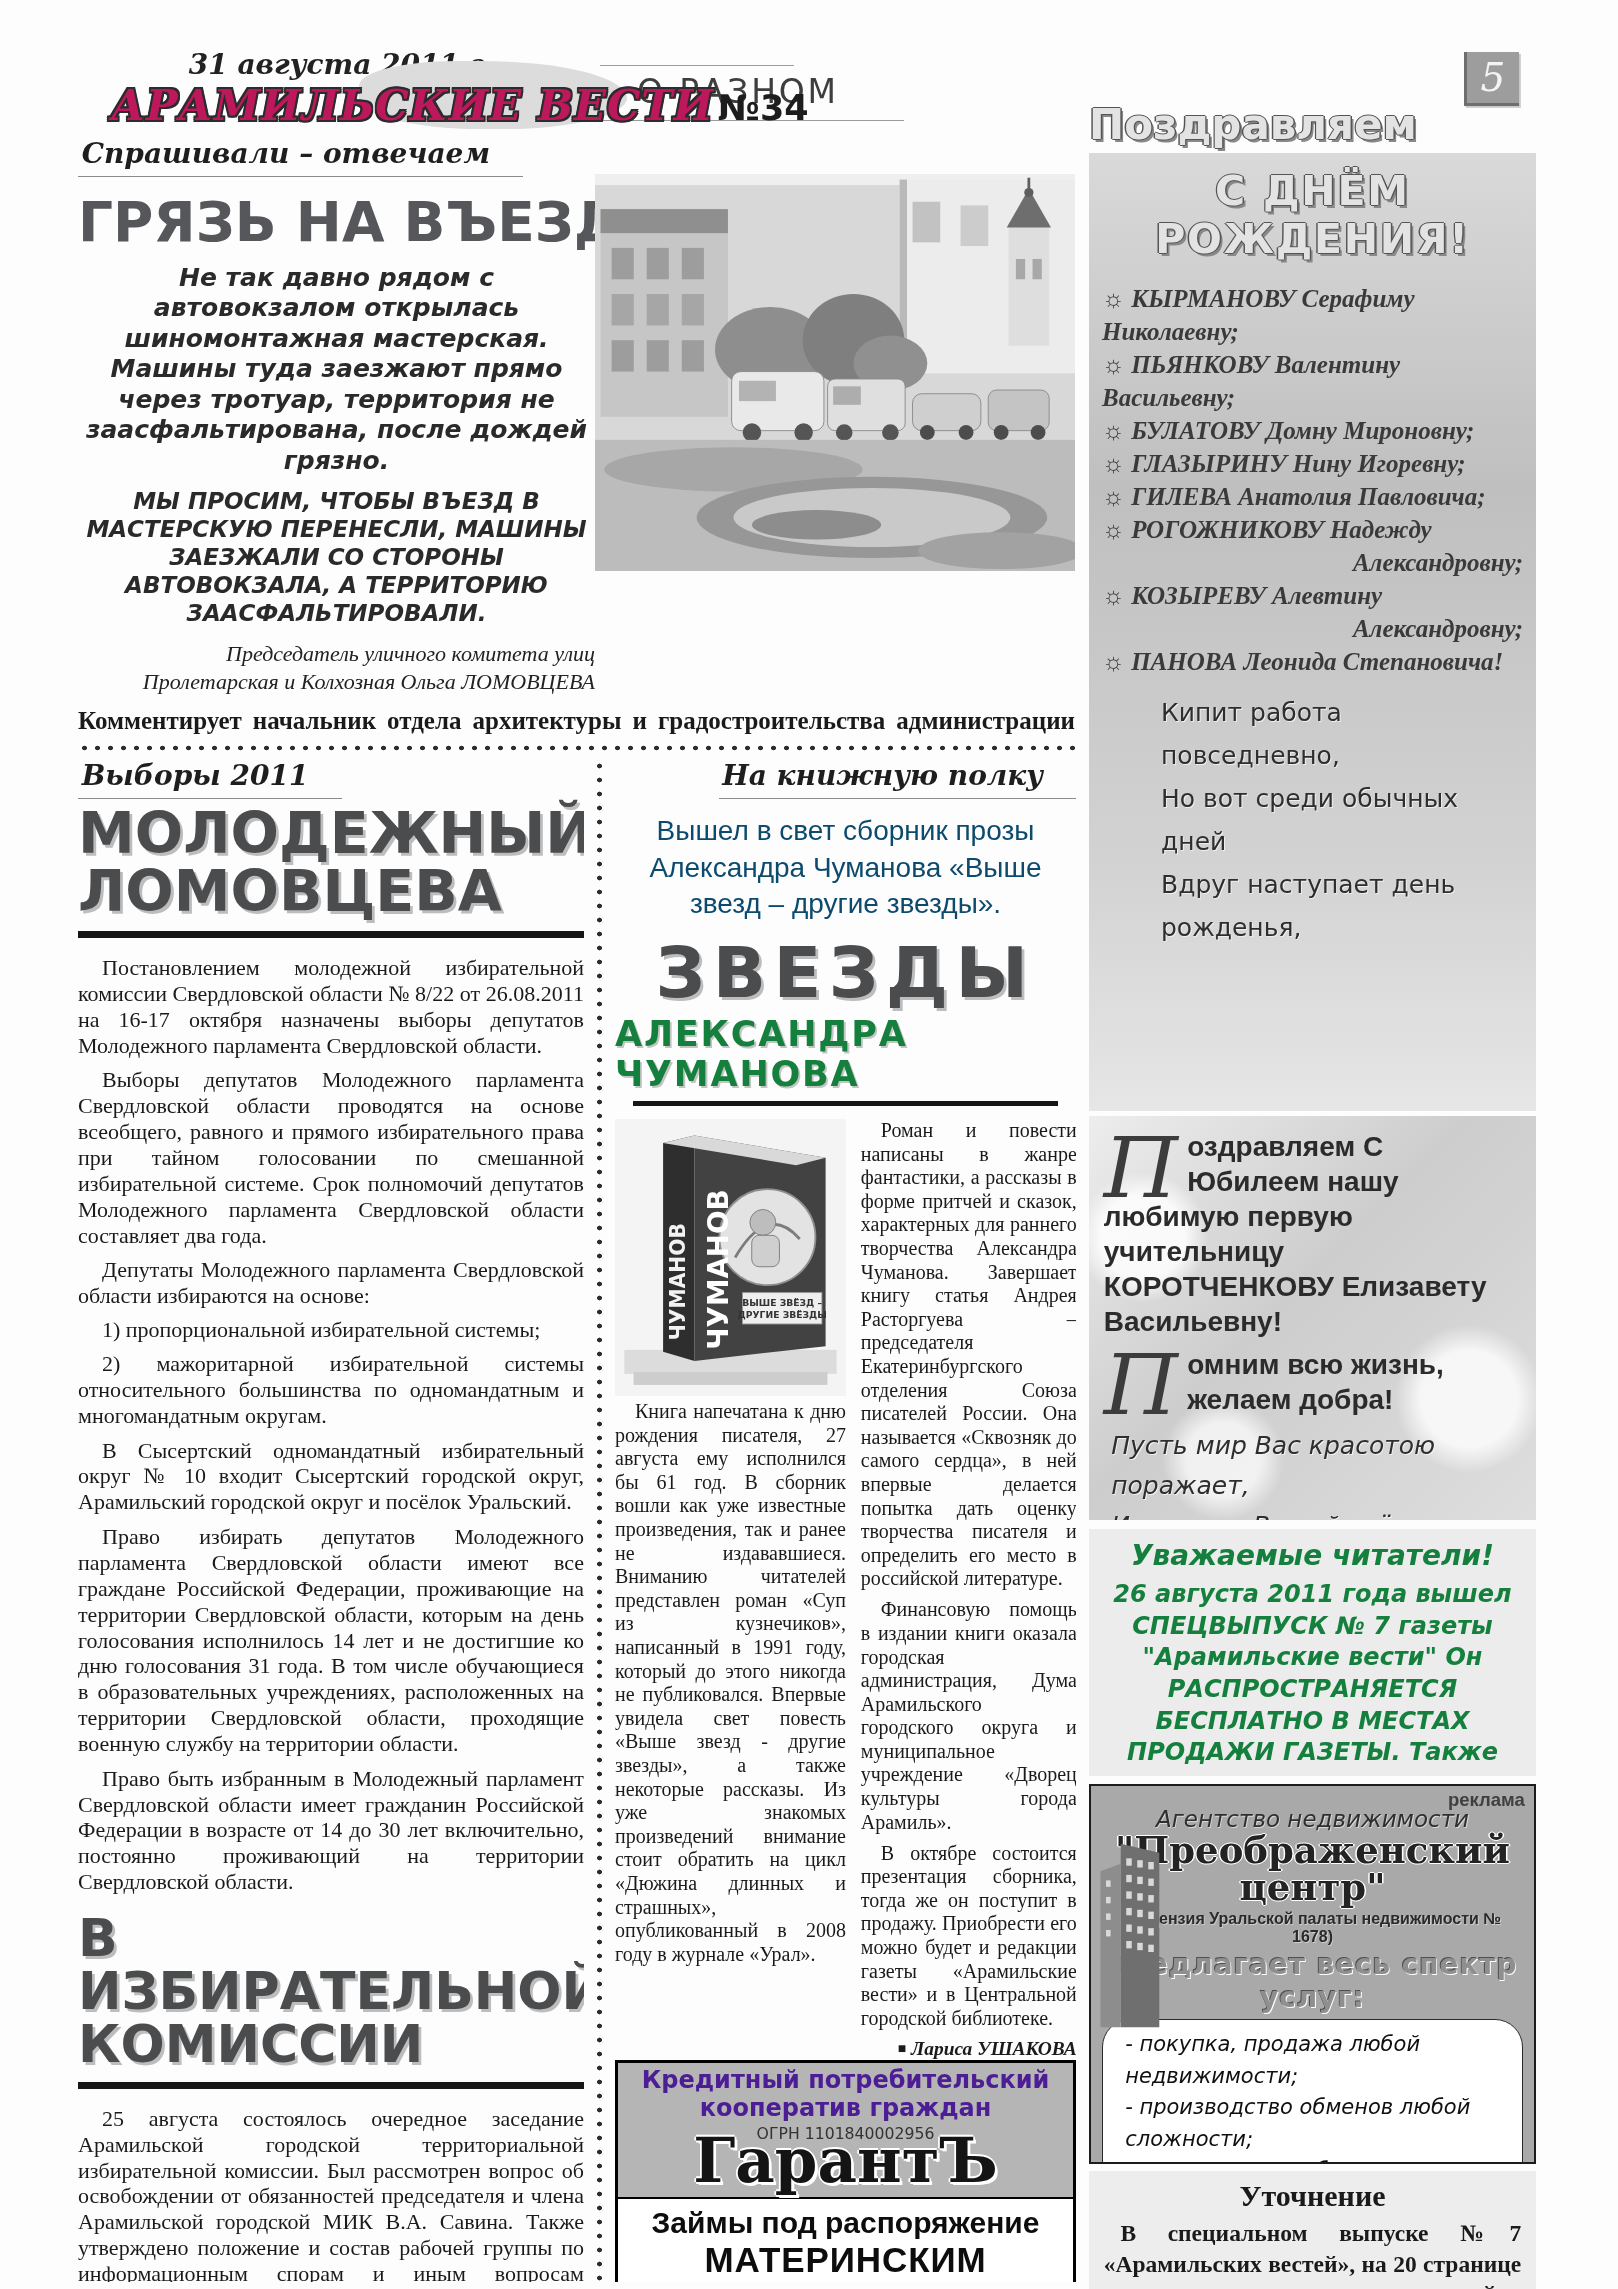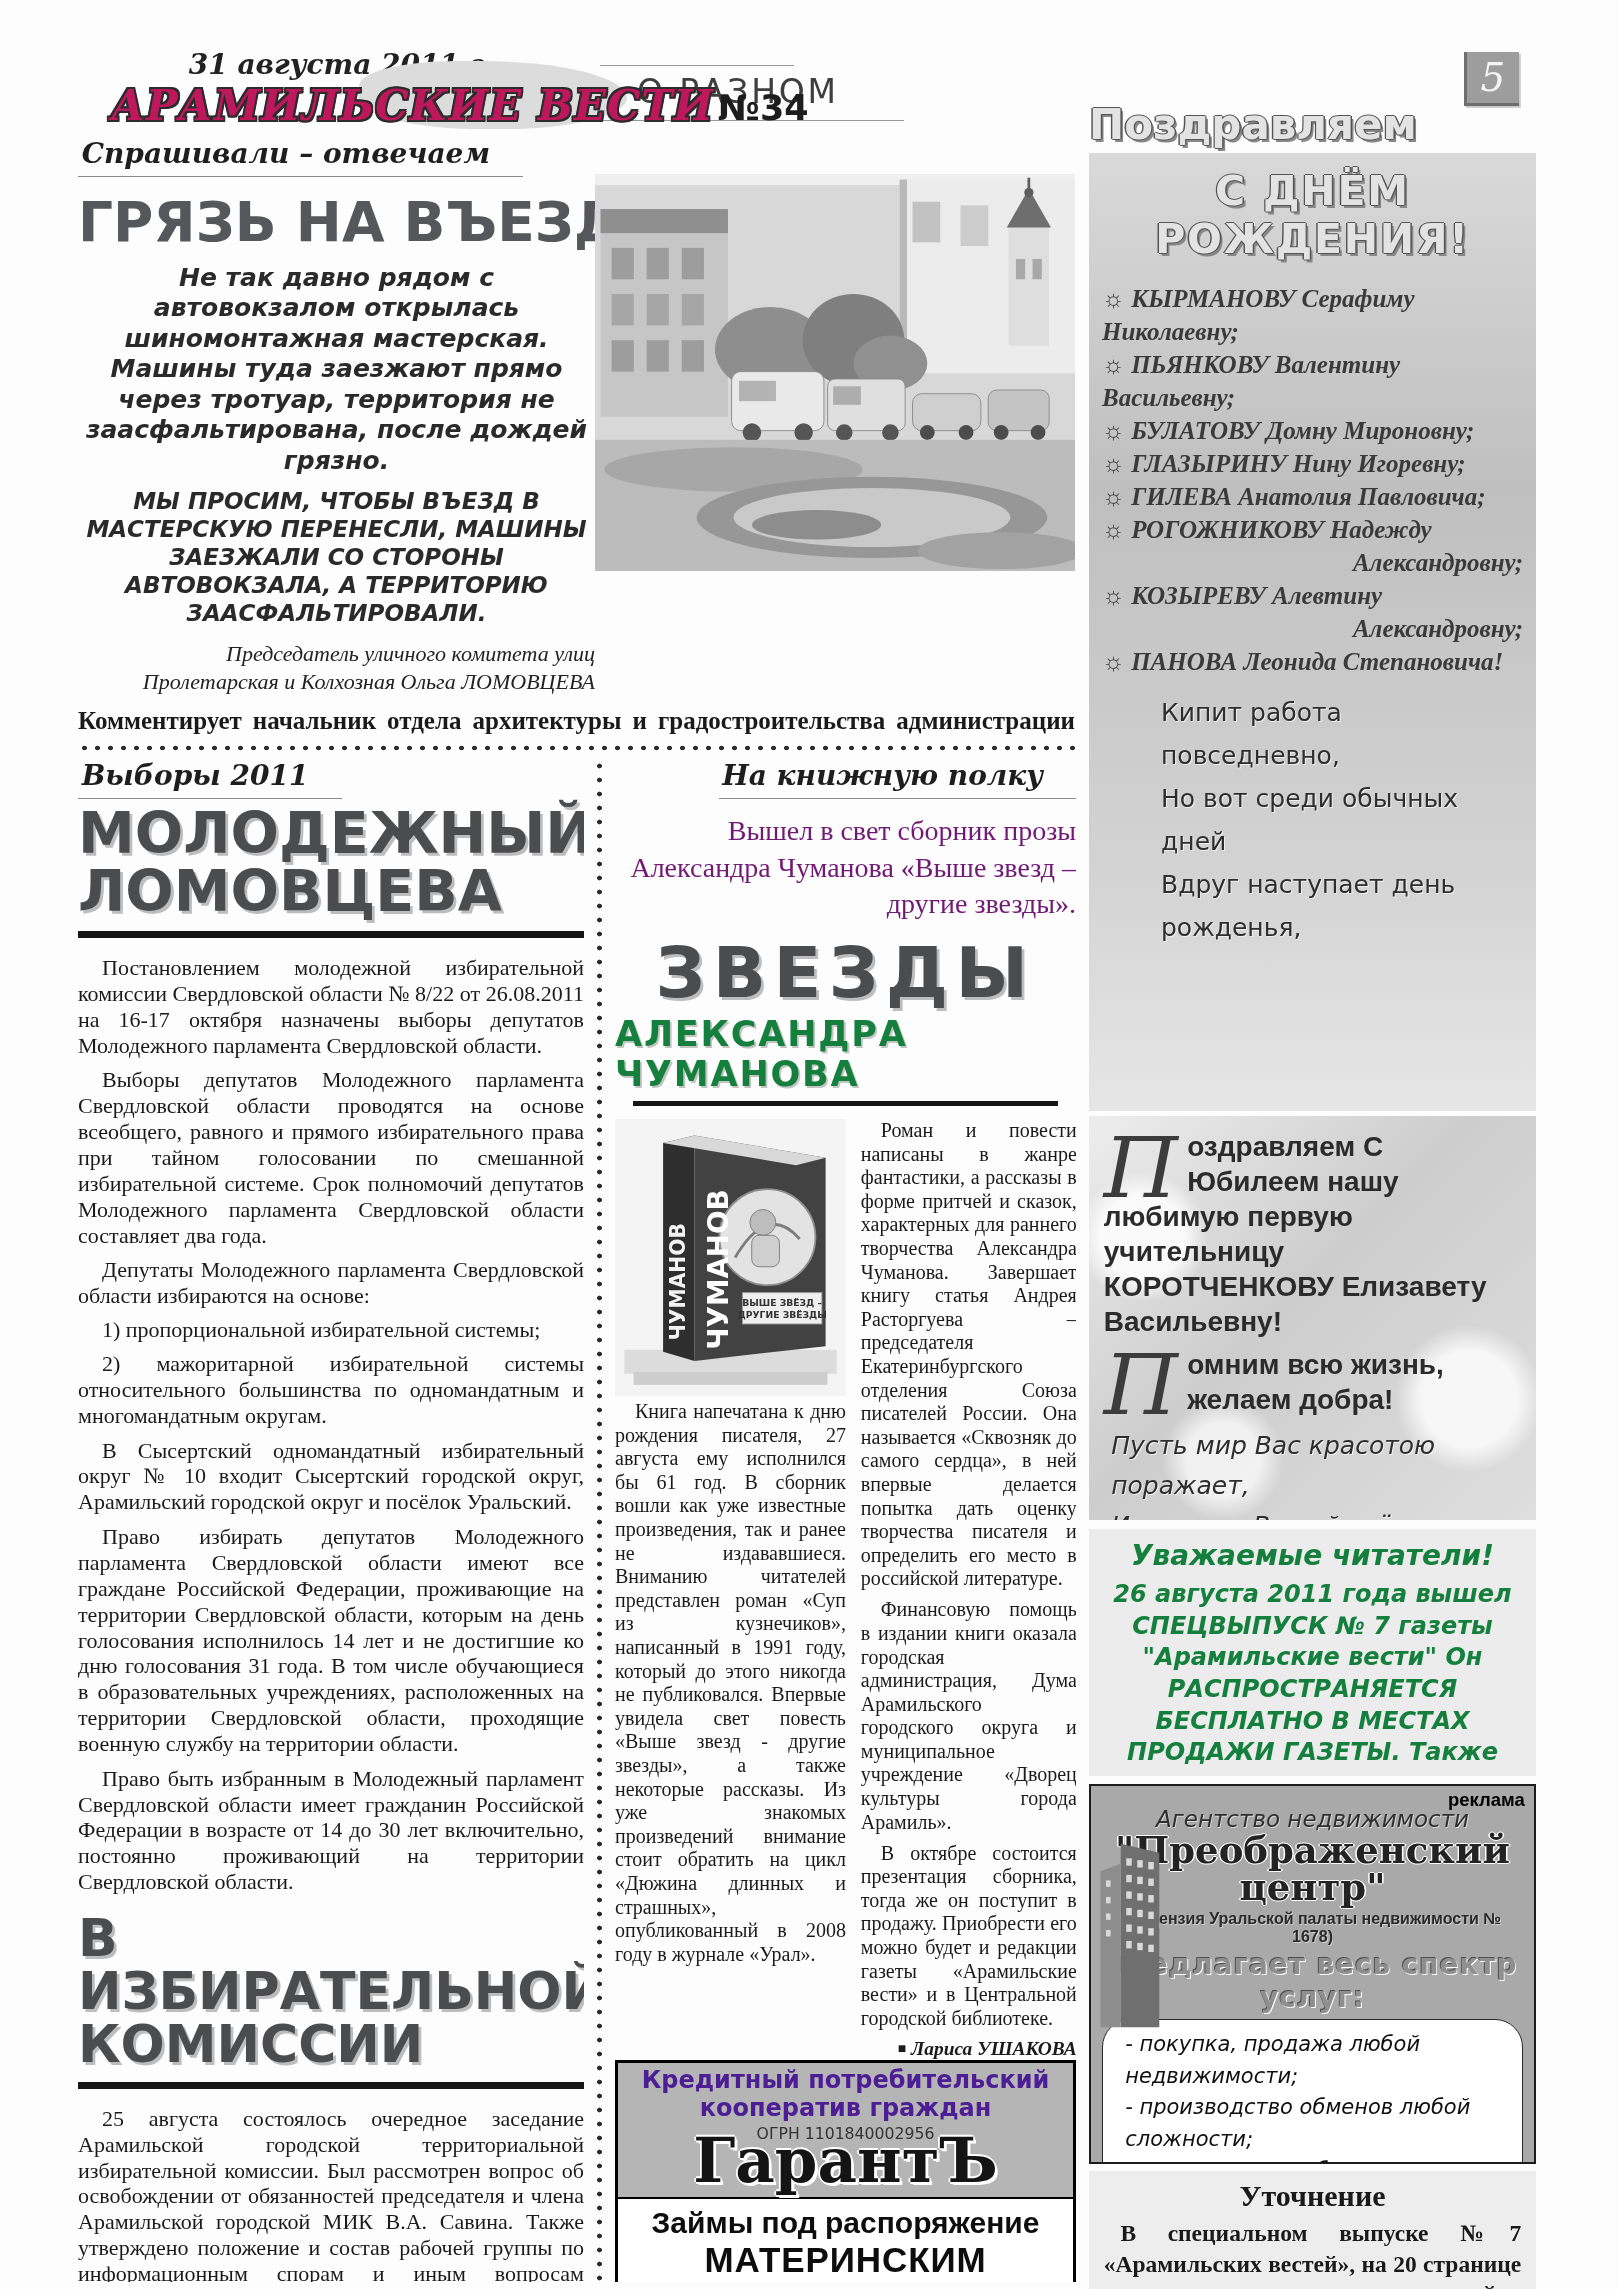--- a/index.html
+++ b/index.html
@@ -48,21 +48,21 @@
   .v-dots{width:31px;flex:none;background:radial-gradient(circle,#2d2d2d 2.2px,transparent 2.7px);
     background-size:9.2px 14px;background-repeat:repeat-y;background-position:center top;}
   .mid-col{width:461px;flex:none;display:flex;flex-direction:column;overflow:hidden;}
   .big-head{font-family:"DejaVu Sans",sans-serif;font-weight:bold;color:#4b4c4e;text-shadow:2.8px 2.8px 0 #bdbdbd;line-height:1.02;}
   .left-col .big-head{font-size:57px;margin:5.5px 0 0;}
   .head-rule{border-bottom:7.4px solid #161616;padding-top:11px;margin-bottom:16.6px;}
   .body-p{font-size:22px;line-height:1.18;text-align:justify;text-indent:24px;margin:0 0 8.3px;}
   .left-col .head2{font-size:52px;margin:16.6px 0 0;}
   
   .rubric-right{text-align:right;}
-  .book-lead{font-family:Liberation Serif, serif;font-size:28px;line-height:1.3;text-align:right;color:#701a75;margin:14.8px 0 5.5px;}
+  .book-lead{font-family:Liberation Sans, sans-serif;font-size:28px;line-height:1.3;text-align:center;color:#0c4a6e;margin:14.8px 0 5.5px;}
   .book-head{font-family:"DejaVu Sans",sans-serif;font-weight:bold;font-size:70px;letter-spacing:7.4px;text-align:center;color:#4b4c4e;text-shadow:2.8px 2.8px 0 #bdbdbd;margin:3.7px 0 0;}
   .book-subhead{font-family:"DejaVu Sans",sans-serif;font-weight:bold;font-size:35px;letter-spacing:1.8px;color:#15803d;text-shadow:1.8px 1.8px 0 #c4c4c4;margin:0;}
   .book-rule{border-bottom:5.5px solid #161616;width:92%;margin:7.4px auto 13px;}
   .sub-cols{display:flex;gap:14.8px;}
   .sub-left{width:231px;flex:none;}
   .sub-right{width:216px;flex:none;}
   .sub-p{font-size:20px;line-height:1.18;text-align:justify;text-indent:20px;margin:0 0 7.4px;}
   .author-line{font-size:19.4px;text-align:right;margin-top:5.5px;}
   .author-line .sq{font-size:14px;vertical-align:1.8px;}
   .author-line .nm{font-weight:bold;font-style:italic;}
@@ -92,21 +92,21 @@
       radial-gradient(circle at 30% 85%,rgba(255,255,255,.7) 0 37px,rgba(255,255,255,0) 61px),
       linear-gradient(135deg,#ededed 0%,#cdcdcd 45%,#dedede 100%);}
   .jub-p{font-family:"Liberation Sans",sans-serif;font-weight:bold;font-size:28px;line-height:1.25;color:#2b2b2b;margin:0 0 7.4px;}
   .dropcap{float:left;font-family:"DejaVu Serif",serif;font-style:italic;font-weight:normal;font-size:85px;line-height:.72;margin:7.4px 9.2px 0 0;color:#3c3c3c;}
   .jub-poem{font-family:"DejaVu Sans",sans-serif;font-size:25px;line-height:1.6;color:#2e2e2e;margin:9.2px 0 0 7.4px;text-shadow:0.9px 0.9px 0 #f3f3f3;font-style:italic;}
   .readers{height:247px;overflow:hidden;margin-top:9.2px;background:#ececec;padding:9.2px 13px;text-align:center;
     font-family:"DejaVu Sans",sans-serif;font-style:italic;font-weight:bold;color:#15803d;}
   .readers .r-title{font-size:28px;margin-bottom:7.4px;}
   .readers .r-body{font-size:24px;line-height:1.32;}
   .realty{height:380px;overflow:hidden;margin-top:7.4px;border:2.8px solid #1c1c1c;background:#a9a9a9;position:relative;padding:5.5px 11px;}
-  .realty .adlabel{position:absolute;top:3.7px;right:9.2px;font-family:"Liberation Sans",sans-serif;font-weight:bold;font-size:18.5px;color:#000000;}
+  .realty .adlabel{position:absolute;top:3.7px;right:9.2px;font-family:"Liberation Sans",sans-serif;font-weight:bold;font-size:18.5px;color:#404040;}
   .realty .agency{text-align:center;font-family:"DejaVu Sans",sans-serif;font-style:italic;font-size:23px;color:#2f2f2f;margin-top:14.8px;text-shadow:0.9px 0.9px 0 #d8d8d8;}
   .realty .rname{text-align:center;font-family:"DejaVu Serif",serif;font-weight:bold;font-size:37px;color:#232323;line-height:1;
     text-shadow:1.4px 0 #fff,-1.4px 0 #fff,0 1.4px #fff,0 -1.4px #fff;}
   .realty .license{text-align:center;font-family:"Liberation Sans",sans-serif;font-weight:bold;font-size:16px;color:#2a2a2a;margin-top:3.7px;text-shadow:0.9px 0.9px 0 #cfcfcf;}
   .realty .offer{text-align:center;font-family:"DejaVu Sans",sans-serif;font-weight:bold;font-size:28px;letter-spacing:0.9px;color:#8f8f8f;
     text-shadow:0.9px 0.9px 0 #fff,-0.9px -0.9px 0 #4f4f4f;margin-top:1.8px;}
   .realty .panel{background:#fff;border:1.8px solid #2a2a2a;border-radius:28px;margin-top:5.5px;padding:9.2px 9.2px 7.4px;}
   .realty .svc{font-family:"DejaVu Sans",sans-serif;font-style:italic;font-size:21px;line-height:1.5;color:#101010;margin:0 0 0 13px;}
   .clarify{height:305px;overflow:hidden;margin-top:7.4px;background:#ededed;padding:7.4px 14.8px;}
   .clarify .c-title{font-weight:bold;font-size:30px;text-align:center;margin-bottom:5.5px;}

